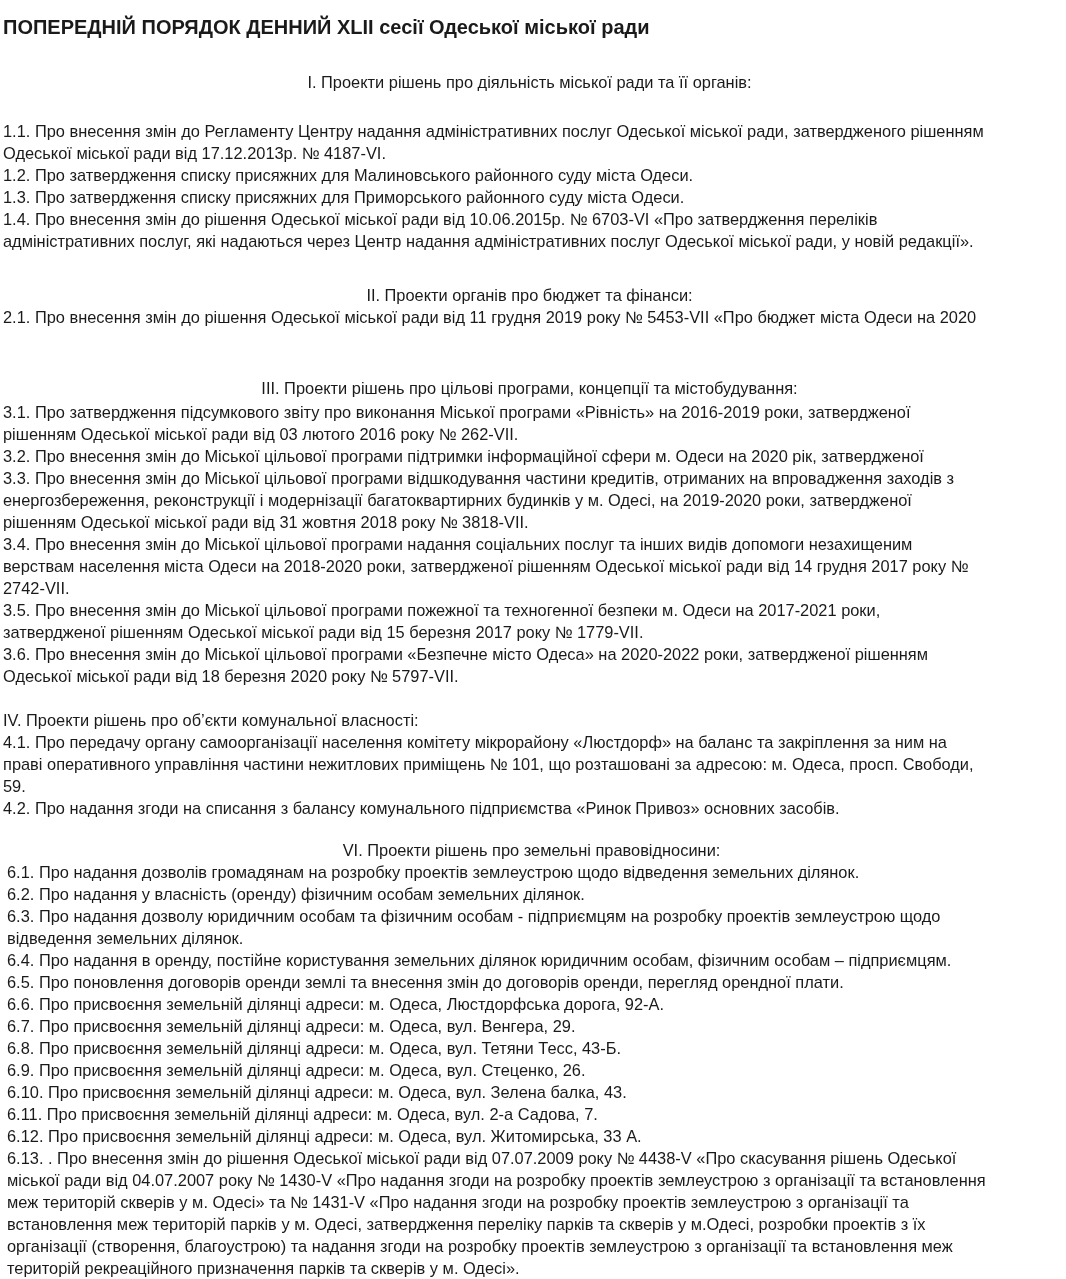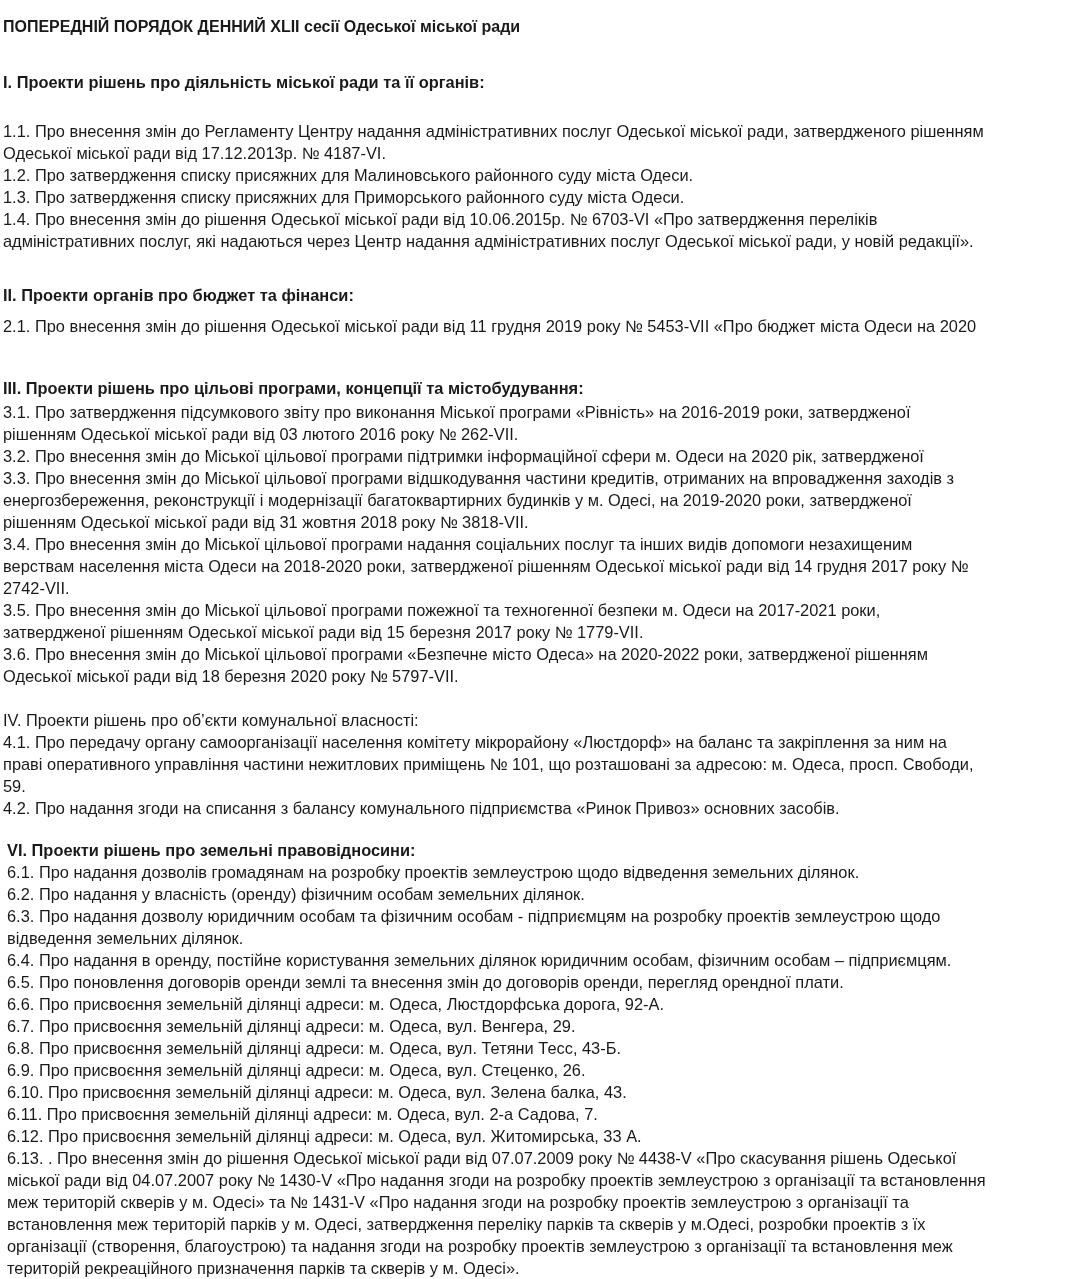--- a/index.html
+++ b/index.html
@@ -2,22 +2,22 @@
 <html><head>
 <meta charset="utf-8">
 <style>
   html, body { margin: 0; padding: 0; background: #ffffff; }
   body {
     width: 1066px; height: 1279px; overflow: hidden;
     font-family: "Liberation Sans", sans-serif;
     font-size: 16.4px; line-height: 22px; color: #1a1a1a;
   }
   .page { position: relative; padding: 0 0 0 3px; }
-  .title { position: absolute; top: 16px; left: 3px; font-weight: bold; font-size: 16px; }
-  .h { font-weight: bold; }
+  .title { position: absolute; top: 16px; left: 3px; font-weight: bold; font-size: 20px; }
+  .h { font-weight: normal; text-align: center; }
   .block { position: absolute; left: 3px; right: 10px; }
   .line { white-space: nowrap; }
   .item { display: block; }
   .sec6 { left: 7px; }
 </style>
 </head>
 <body>
 
 <div class="page">
   <div class="title">ПОПЕРЕДНІЙ ПОРЯДОК ДЕННИЙ XLII сесії Одеської міської ради</div>
@@ -38,21 +38,21 @@
       </div>
       <div class="item">
         <div class="line">1.4. Про внесення змін до рішення Одеської міської ради від 10.06.2015р. № 6703-VI «Про затвердження переліків</div>
         <div class="line">адміністративних послуг, які надаються через Центр надання адміністративних послуг Одеської міської ради, у новій редакції».</div>
       </div>
     </div>
 
   <div class="block" id="sec1" style="top:284px">
     <div class="h">ІІ. Проекти органів про бюджет та фінанси:</div>
   </div>
-  <div class="block" id="sec1-items" style="top:315px">
+  <div class="block" id="sec1-items" style="top:306px">
       <div class="item">
         <div class="line">2.1. Про внесення змін до рішення Одеської міської ради від 11 грудня 2019 року № 5453-VII «Про бюджет міста Одеси на 2020</div>
       </div>
     </div>
 
   <div class="block" id="sec2" style="top:377px">
     <div class="h">ІІІ. Проекти рішень про цільові програми, концепції та містобудування:</div>
   </div>
   <div class="block" id="sec2-items" style="top:401px">
       <div class="item">

